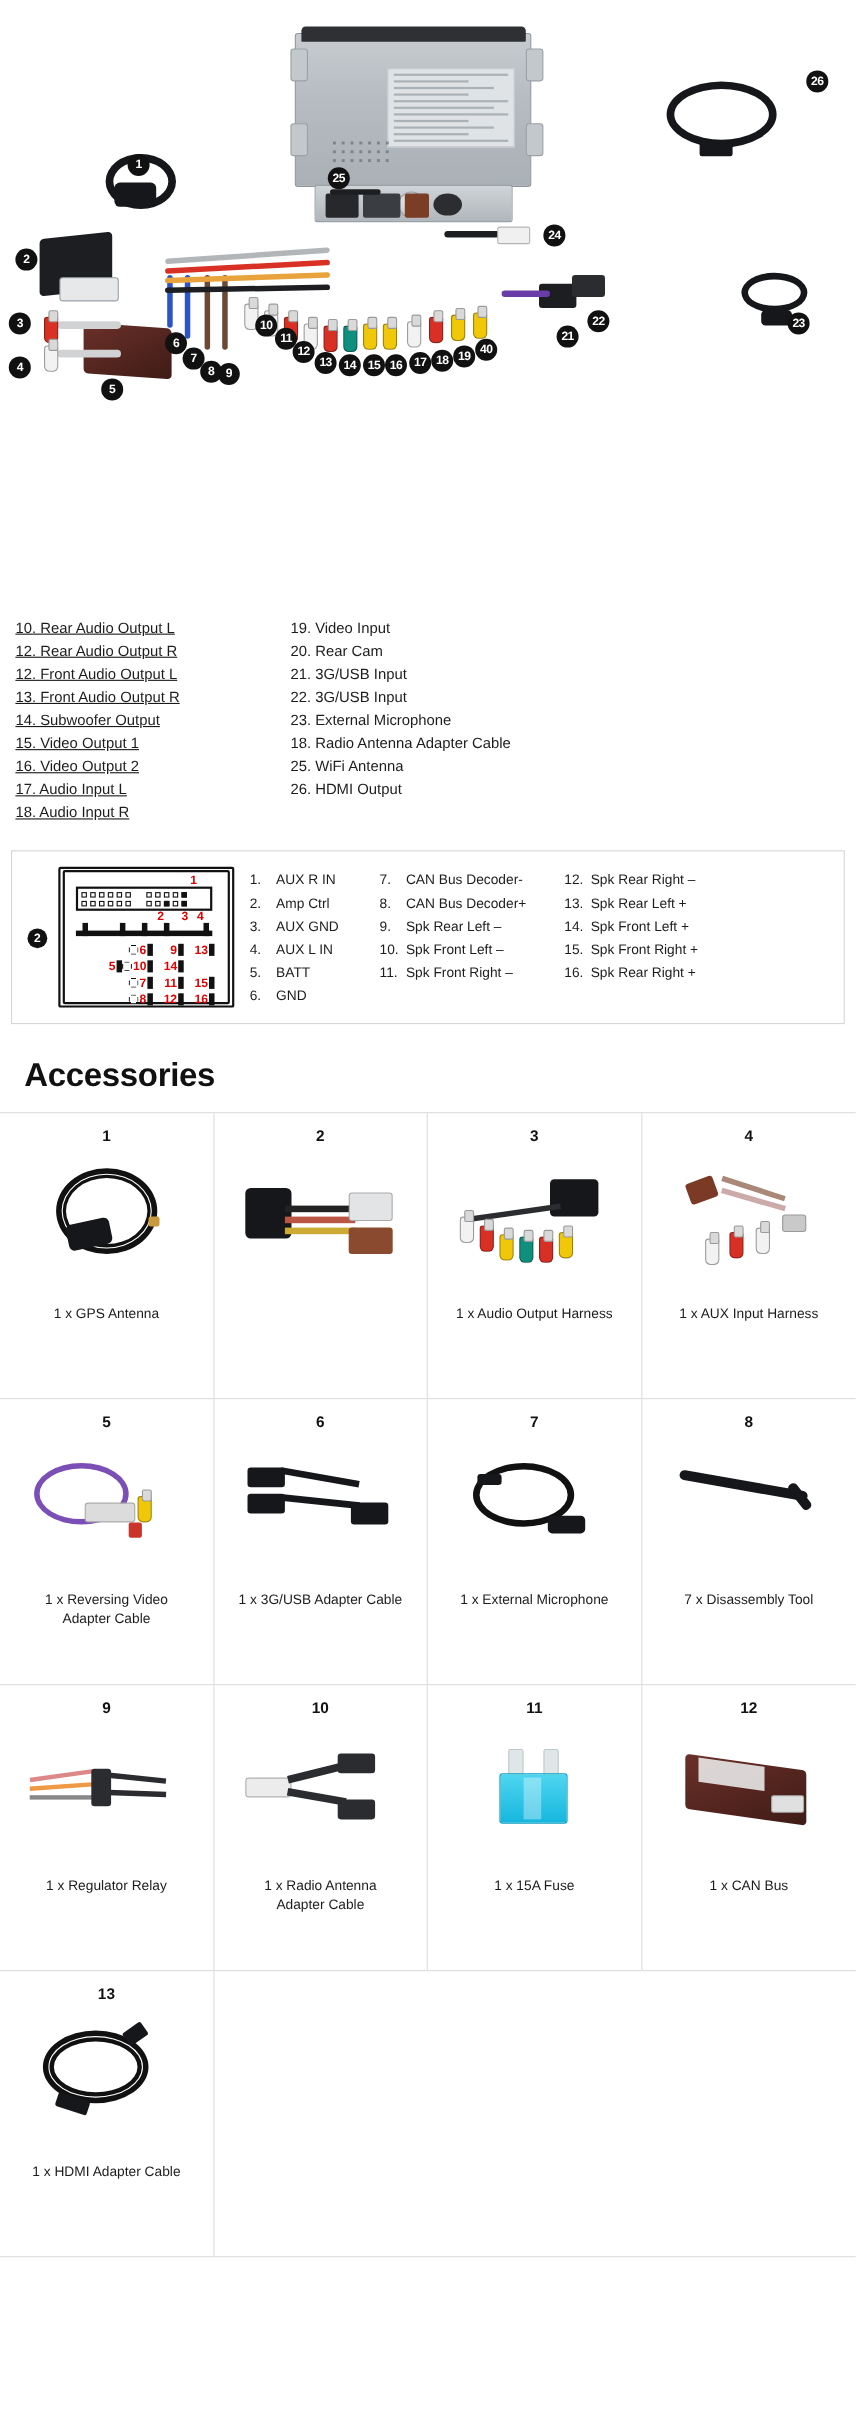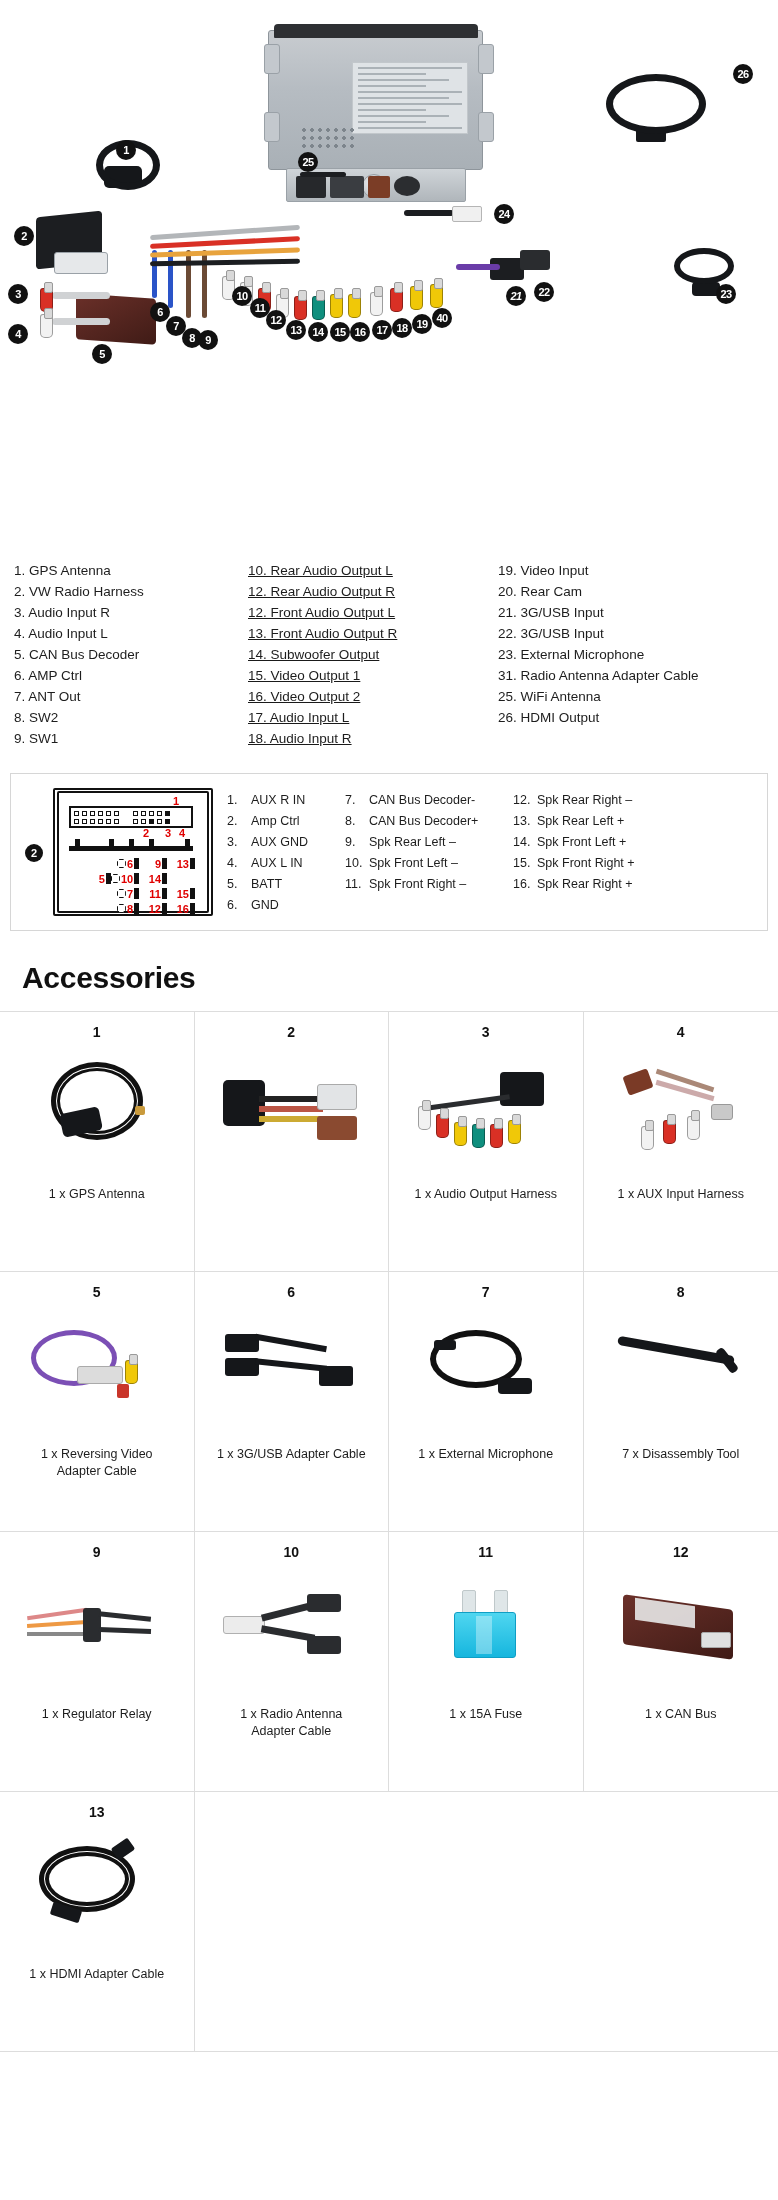--- a/index.html
+++ b/index.html
@@ -348,21 +348,21 @@
   <div class="marker" style="left:330px;top:322px;">15</div>
   <div class="marker" style="left:350px;top:322px;">16</div>
   <div class="marker" style="left:372px;top:320px;">17</div>
   <div class="marker" style="left:392px;top:318px;">18</div>
   <div class="marker" style="left:412px;top:314px;">19</div>
   <div class="marker" style="left:432px;top:308px;">40</div>
 
   <div class="blk" style="left:490px;top:258px;width:34px;height:22px;border-radius:3px;background:#1c1e21;"></div>
   <div class="blk" style="left:520px;top:250px;width:30px;height:20px;border-radius:3px;background:#2a2c2f;"></div>
   <div class="wire" style="left:456px;top:264px;width:44px;height:6px;background:#6a3ca8;"></div>
-  <div class="marker" style="left:506px;top:286px;font-style:italic;">21</div>
+  <div class="marker" style="left:506px;top:296px;">21</div>
   <div class="marker" style="left:534px;top:282px;">22</div>
 
   <div class="coil" style="left:674px;top:248px;width:60px;height:36px;border-width:6px;border-color:#15171a;"></div>
   <div class="blk" style="left:692px;top:282px;width:28px;height:14px;border-radius:4px;background:#15171a;"></div>
   <div class="marker" style="left:716px;top:284px;">23</div>
 
   <div class="plug-w" style="left:452px;top:206px;width:30px;height:16px;"></div>
   <div class="wire" style="left:404px;top:210px;width:50px;height:6px;background:#1c1e21;"></div>
   <div class="marker" style="left:494px;top:204px;">24</div>
 
@@ -374,49 +374,38 @@
   <div class="marker" style="left:716px;top:64px;margin-left:17px;">26</div>
 
   <div class="wire" style="left:150px;top:230px;width:150px;height:5px;background:#b3b6b9;transform:rotate(-4deg);"></div>
   <div class="wire" style="left:150px;top:240px;width:150px;height:5px;background:#d93025;transform:rotate(-3deg);"></div>
   <div class="wire" style="left:150px;top:250px;width:150px;height:5px;background:#e8a33d;transform:rotate(-2deg);"></div>
   <div class="wire" style="left:150px;top:260px;width:150px;height:5px;background:#1c1e21;transform:rotate(-1deg);"></div>
 </div>
 
 <div id="legend">
   <div class="legend-cols">
-    <div class="legend-col c1">
-      <div class="legend-item">1. GPS Antenna</div>
-      <div class="legend-item">2. VW Radio Harness</div>
-      <div class="legend-item">3. Audio Input R</div>
-      <div class="legend-item">4. Audio Input L</div>
-      <div class="legend-item">5. CAN Bus Decoder</div>
-      <div class="legend-item">6. AMP Ctrl</div>
-      <div class="legend-item">7. ANT Out</div>
-      <div class="legend-item">8. SW2</div>
-      <div class="legend-item">9. SW1</div>
-    </div>
     <div class="legend-col c2">
       <div class="legend-item">10. Rear Audio Output L</div>
       <div class="legend-item">12. Rear Audio Output R</div>
       <div class="legend-item">12. Front Audio Output L</div>
       <div class="legend-item">13. Front Audio Output R</div>
       <div class="legend-item">14. Subwoofer Output</div>
       <div class="legend-item">15. Video Output 1</div>
       <div class="legend-item">16. Video Output 2</div>
       <div class="legend-item">17. Audio Input L</div>
       <div class="legend-item">18. Audio Input R</div>
     </div>
     <div class="legend-col c3">
       <div class="legend-item">19. Video Input</div>
       <div class="legend-item">20. Rear Cam</div>
       <div class="legend-item">21. 3G/USB Input</div>
       <div class="legend-item">22. 3G/USB Input</div>
       <div class="legend-item">23. External Microphone</div>
-      <div class="legend-item">31. Radio Antenna Adapter Cable</div>
+      <div class="legend-item">18. Radio Antenna Adapter Cable</div>
       <div class="legend-item">25. WiFi Antenna</div>
       <div class="legend-item">26. HDMI Output</div>
     </div>
   </div>
 </div>
 
 <div id="pinout-panel">
   <div class="pinout-left">
     <div class="pin-badge">2</div>
     <div class="conn-outer"></div>

